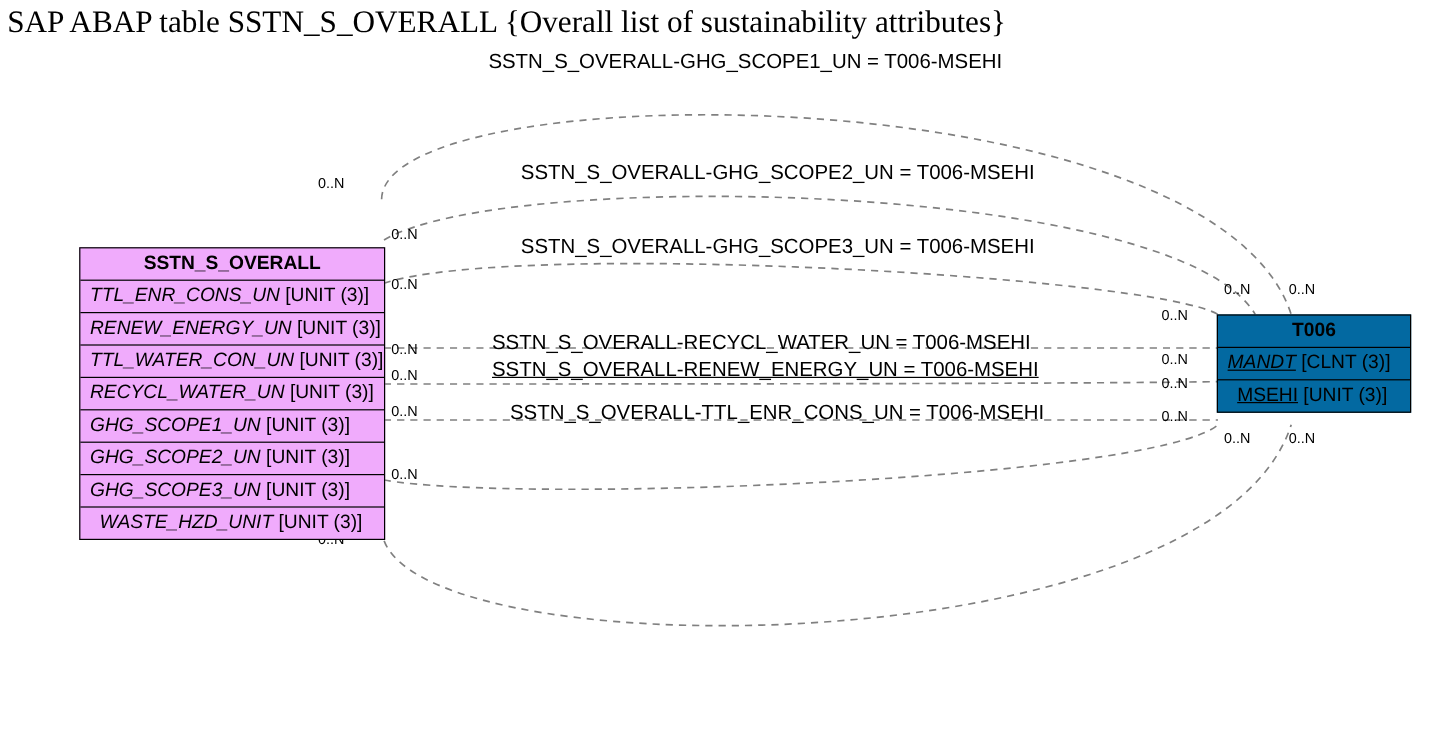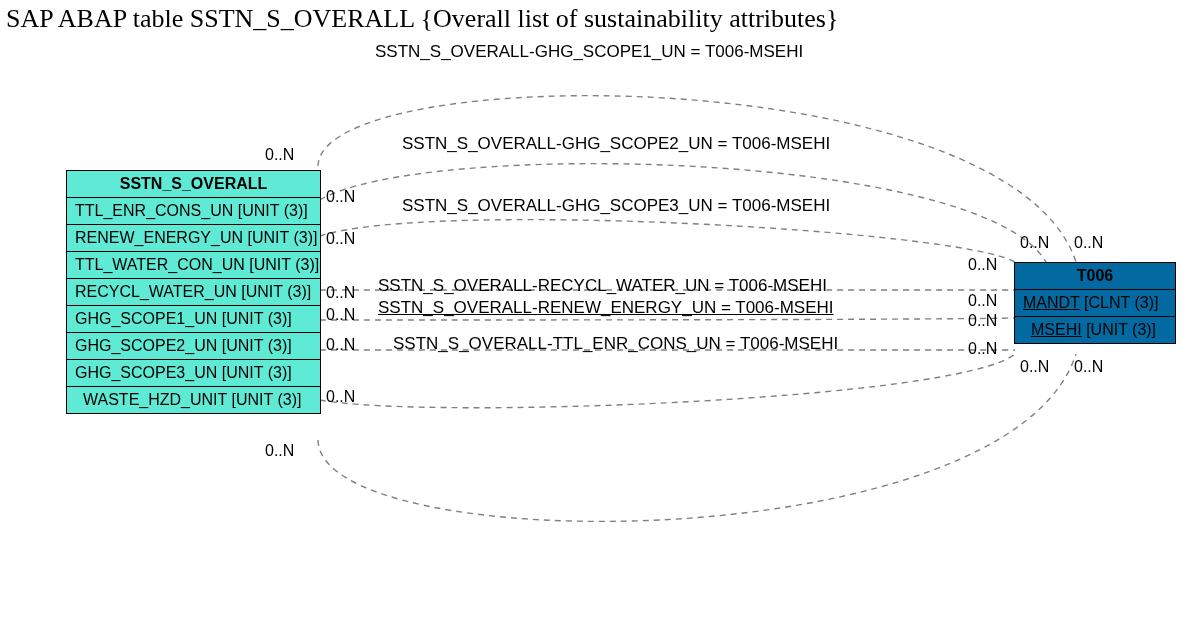--- a/index.html
+++ b/index.html
@@ -22,25 +22,26 @@
     top: 4px;
     left: 6px;
     font-size: 26px;
     font-family: "Times New Roman", serif;
   }
   
   .lbl {
     position: absolute;
     font-size: 17px;
     white-space: nowrap;
+    margin-left: 32px;
   }
   
   .card {
     position: absolute;
-    font-size: 16px;
+    font-size: 12px;
     white-space: nowrap;
   }
   
   .entity {
     position: absolute;
     border: 1.5px solid #000;
     font-size: 16px;
   }
   .entity .hdr {
     font-weight: bold;
@@ -50,24 +51,24 @@
   }
   .entity .row {
     padding: 4px 8px;
     border-bottom: 1px solid #000;
     white-space: nowrap;
   }
   .entity .row:last-child {
     border-bottom: none;
     padding-left: 16px;
   }
-  .entity .fk { }
+  .entity .fk { font-style: italic; }
   .entity .key { text-decoration: underline; }
   .entity .type { font-style: normal; }
-  .sstn { background: #5eead4; }
+  .sstn { background: #f0abfc; margin-top: 36px; }
   .t006 { background: #0369a1; }
   svg.edges {
     position: absolute;
     top: 0; left: 0;
     width: 1199px; height: 622px;
     pointer-events: none;
   }
   svg.edges path {
     fill: none;
     stroke: #808080;

